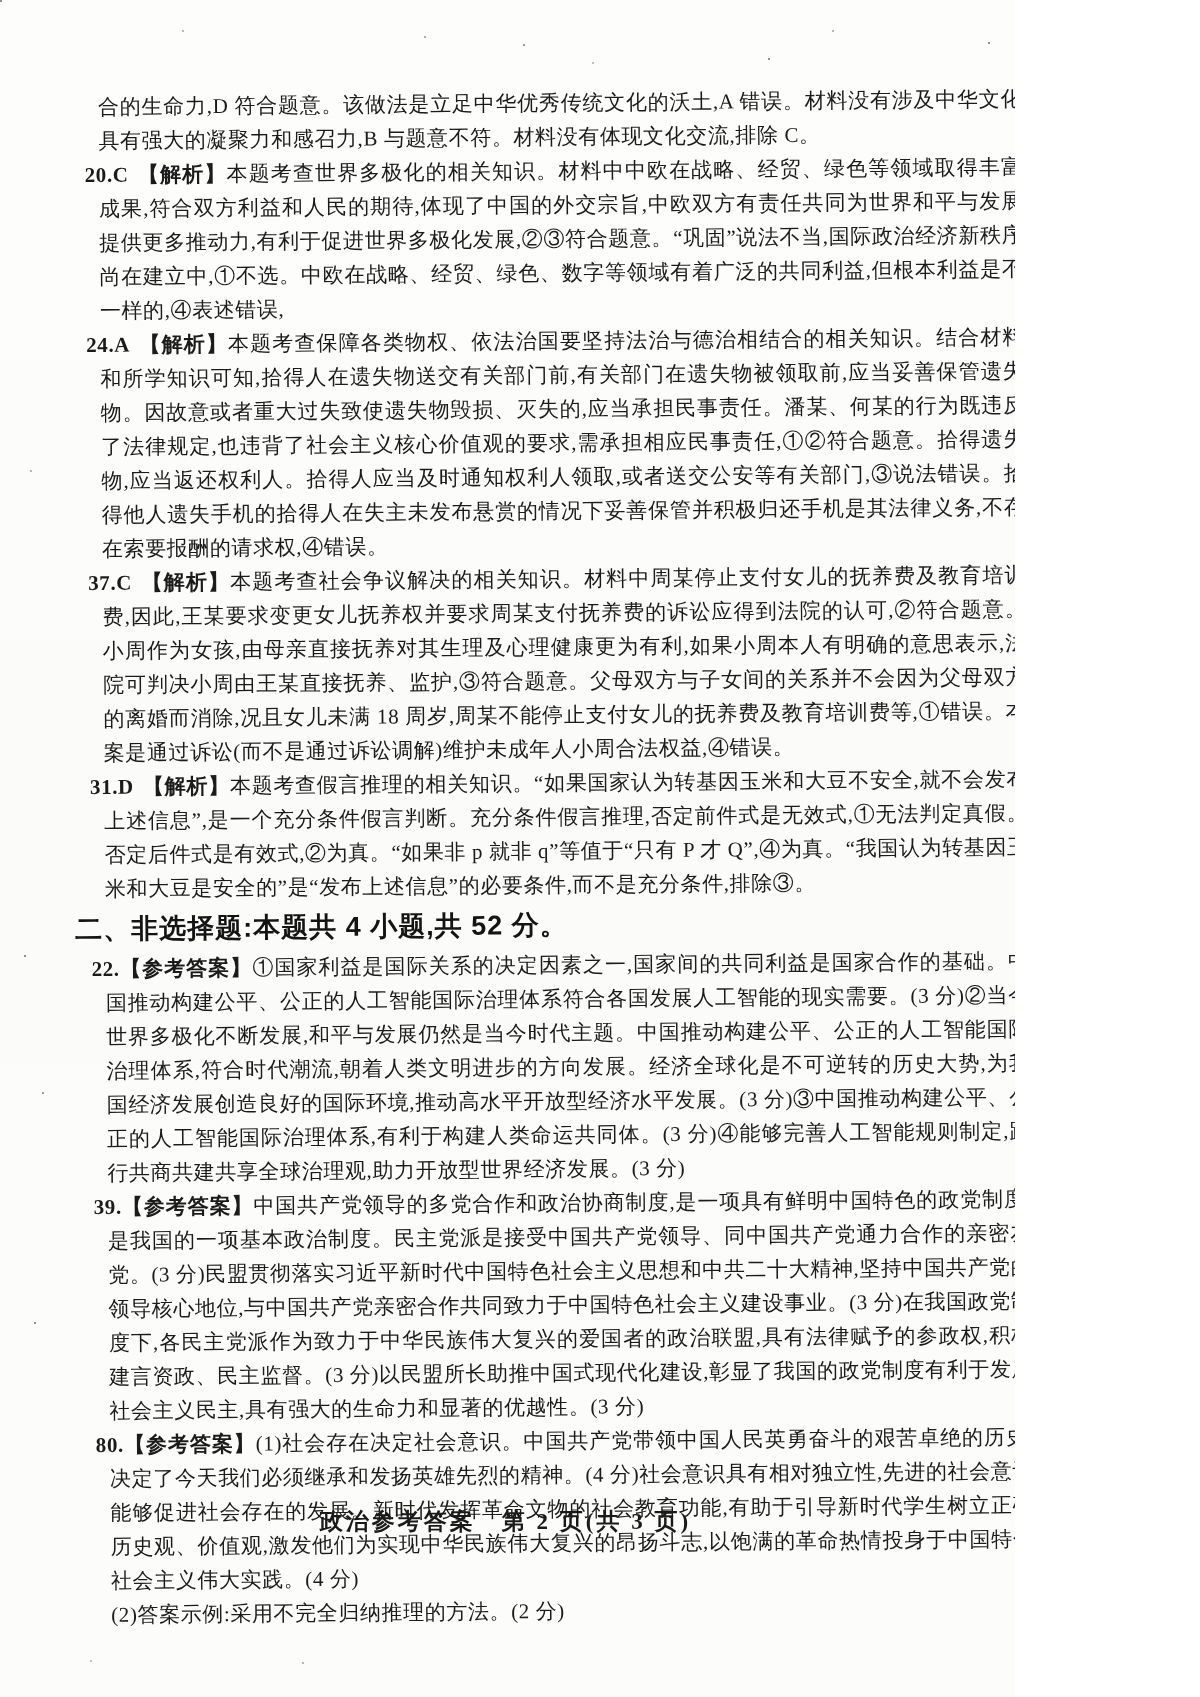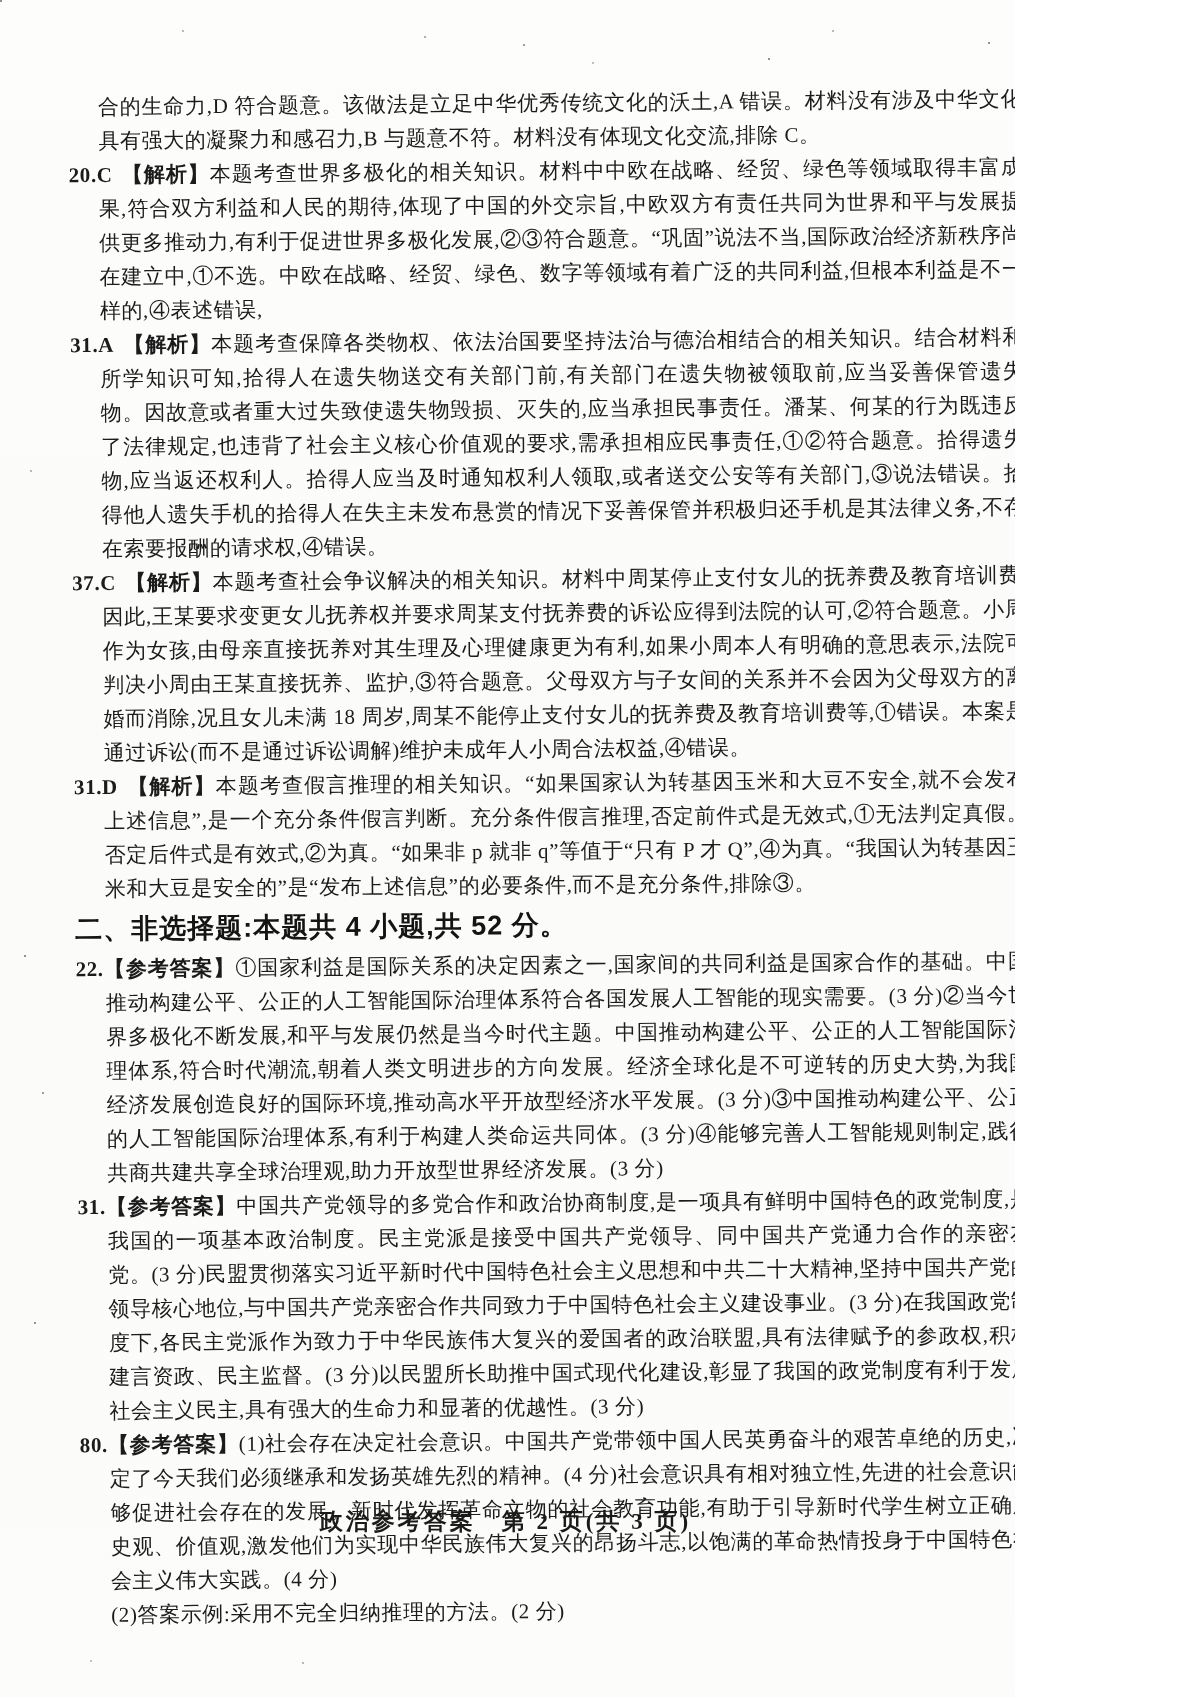--- a/index.html
+++ b/index.html
@@ -39,21 +39,21 @@
     transform: rotate(-0.5deg);
     transform-origin: 477px 700px;
     font-size: 21px;
     line-height: 34px;
     letter-spacing: 0.6px;
     text-align: justify;
     color: #1b1b1b;
   }
   .para { margin: 0; padding-left: 30px; text-indent: 0; }
   .item { text-indent: -30px; }
-  .label { font-weight: 600; }
+  .label { font-weight: 600; margin-left: 16px; }
   .choice .label { margin-right: 9px; }
   .tag { font-weight: 700; }
   .section {
     margin: 3px 0 3px 0;
     padding: 0;
     font-size: 27px;
     line-height: 40px;
     font-weight: 700;
     letter-spacing: 1px;
     text-indent: 0;
@@ -77,31 +77,31 @@
 
 <div class="page">
   <div class="specks"></div>
 
   <div class="content">
 
     <p class="para cont">合的生命力,D 符合题意。该做法是立足中华优秀传统文化的沃土,A 错误。材料没有涉及中华文化具有强大的凝聚力和感召力,B 与题意不符。材料没有体现文化交流,排除 C。</p>
 
     <p class="para item choice"><span class="label">20.C</span><span class="tag">【解析】</span><span>本题考查世界多极化的相关知识。材料中中欧在战略、经贸、绿色等领域取得丰富成果,符合双方利益和人民的期待,体现了中国的外交宗旨,中欧双方有责任共同为世界和平与发展提供更多推动力,有利于促进世界多极化发展,②③符合题意。“巩固”说法不当,国际政治经济新秩序尚在建立中,①不选。中欧在战略、经贸、绿色、数字等领域有着广泛的共同利益,但根本利益是不一样的,④表述错误,</span></p>
 
-    <p class="para item choice"><span class="label">31.A</span><span class="tag">【解析】</span><span>本题考查保障各类物权、依法治国要坚持法治与德治相结合的相关知识。结合材料和所学知识可知,拾得人在遗失物送交有关部门前,有关部门在遗失物被领取前,应当妥善保管遗失物。因故意或者重大过失致使遗失物毁损、灭失的,应当承担民事责任。潘某、何某的行为既违反了法律规定,也违背了社会主义核心价值观的要求,需承担相应民事责任,①②符合题意。拾得遗失物,应当返还权利人。拾得人应当及时通知权利人领取,或者送交公安等有关部门,③说法错误。拾得他人遗失手机的拾得人在失主未发布悬赏的情况下妥善保管并积极归还手机是其法律义务,不存在索要报酬的请求权,④错误。</span></p>
+    <p class="para item choice"><span class="label">24.A</span><span class="tag">【解析】</span><span>本题考查保障各类物权、依法治国要坚持法治与德治相结合的相关知识。结合材料和所学知识可知,拾得人在遗失物送交有关部门前,有关部门在遗失物被领取前,应当妥善保管遗失物。因故意或者重大过失致使遗失物毁损、灭失的,应当承担民事责任。潘某、何某的行为既违反了法律规定,也违背了社会主义核心价值观的要求,需承担相应民事责任,①②符合题意。拾得遗失物,应当返还权利人。拾得人应当及时通知权利人领取,或者送交公安等有关部门,③说法错误。拾得他人遗失手机的拾得人在失主未发布悬赏的情况下妥善保管并积极归还手机是其法律义务,不存在索要报酬的请求权,④错误。</span></p>
 
     <p class="para item choice"><span class="label">37.C</span><span class="tag">【解析】</span><span>本题考查社会争议解决的相关知识。材料中周某停止支付女儿的抚养费及教育培训费,因此,王某要求变更女儿抚养权并要求周某支付抚养费的诉讼应得到法院的认可,②符合题意。小周作为女孩,由母亲直接抚养对其生理及心理健康更为有利,如果小周本人有明确的意思表示,法院可判决小周由王某直接抚养、监护,③符合题意。父母双方与子女间的关系并不会因为父母双方的离婚而消除,况且女儿未满 18 周岁,周某不能停止支付女儿的抚养费及教育培训费等,①错误。本案是通过诉讼(而不是通过诉讼调解)维护未成年人小周合法权益,④错误。</span></p>
 
     <p class="para item choice"><span class="label">31.D</span><span class="tag">【解析】</span><span>本题考查假言推理的相关知识。“如果国家认为转基因玉米和大豆不安全,就不会发布上述信息”,是一个充分条件假言判断。充分条件假言推理,否定前件式是无效式,①无法判定真假。否定后件式是有效式,②为真。“如果非 p 就非 q”等值于“只有 P 才 Q”,④为真。“我国认为转基因玉米和大豆是安全的”是“发布上述信息”的必要条件,而不是充分条件,排除③。</span></p>
 
     <h2 class="section">二、非选择题:本题共 4 小题,共 52 分。</h2>
 
     <p class="para item"><span class="label">22.</span><span class="tag">【参考答案】</span><span>①国家利益是国际关系的决定因素之一,国家间的共同利益是国家合作的基础。中国推动构建公平、公正的人工智能国际治理体系符合各国发展人工智能的现实需要。(3 分)②当今世界多极化不断发展,和平与发展仍然是当今时代主题。中国推动构建公平、公正的人工智能国际治理体系,符合时代潮流,朝着人类文明进步的方向发展。经济全球化是不可逆转的历史大势,为我国经济发展创造良好的国际环境,推动高水平开放型经济水平发展。(3 分)③中国推动构建公平、公正的人工智能国际治理体系,有利于构建人类命运共同体。(3 分)④能够完善人工智能规则制定,践行共商共建共享全球治理观,助力开放型世界经济发展。(3 分)</span></p>
 
-    <p class="para item"><span class="label">31.</span><span class="tag">【参考答案】</span><span>中国共产党领导的多党合作和政治协商制度,是一项具有鲜明中国特色的政党制度,是我国的一项基本政治制度。民主党派是接受中国共产党领导、同中国共产党通力合作的亲密友党。(3 分)民盟贯彻落实习近平新时代中国特色社会主义思想和中共二十大精神,坚持中国共产党的领导核心地位,与中国共产党亲密合作共同致力于中国特色社会主义建设事业。(3 分)在我国政党制度下,各民主党派作为致力于中华民族伟大复兴的爱国者的政治联盟,具有法律赋予的参政权,积极建言资政、民主监督。(3 分)以民盟所长助推中国式现代化建设,彰显了我国的政党制度有利于发展社会主义民主,具有强大的生命力和显著的优越性。(3 分)</span></p>
+    <p class="para item"><span class="label">39.</span><span class="tag">【参考答案】</span><span>中国共产党领导的多党合作和政治协商制度,是一项具有鲜明中国特色的政党制度,是我国的一项基本政治制度。民主党派是接受中国共产党领导、同中国共产党通力合作的亲密友党。(3 分)民盟贯彻落实习近平新时代中国特色社会主义思想和中共二十大精神,坚持中国共产党的领导核心地位,与中国共产党亲密合作共同致力于中国特色社会主义建设事业。(3 分)在我国政党制度下,各民主党派作为致力于中华民族伟大复兴的爱国者的政治联盟,具有法律赋予的参政权,积极建言资政、民主监督。(3 分)以民盟所长助推中国式现代化建设,彰显了我国的政党制度有利于发展社会主义民主,具有强大的生命力和显著的优越性。(3 分)</span></p>
 
     <p class="para item"><span class="label">80.</span><span class="tag">【参考答案】</span><span>(1)社会存在决定社会意识。中国共产党带领中国人民英勇奋斗的艰苦卓绝的历史,决定了今天我们必须继承和发扬英雄先烈的精神。(4 分)社会意识具有相对独立性,先进的社会意识能够促进社会存在的发展。新时代发挥革命文物的社会教育功能,有助于引导新时代学生树立正确历史观、价值观,激发他们为实现中华民族伟大复兴的昂扬斗志,以饱满的革命热情投身于中国特色社会主义伟大实践。(4 分)</span></p>
 
     <p class="para cont">(2)答案示例:采用不完全归纳推理的方法。(2 分)</p>
 
   </div>
 
   <div class="footer">
     <span>政治参考答案</span><span class="fgap"></span><span>第 2 页(共 3 页)</span>
   </div>

